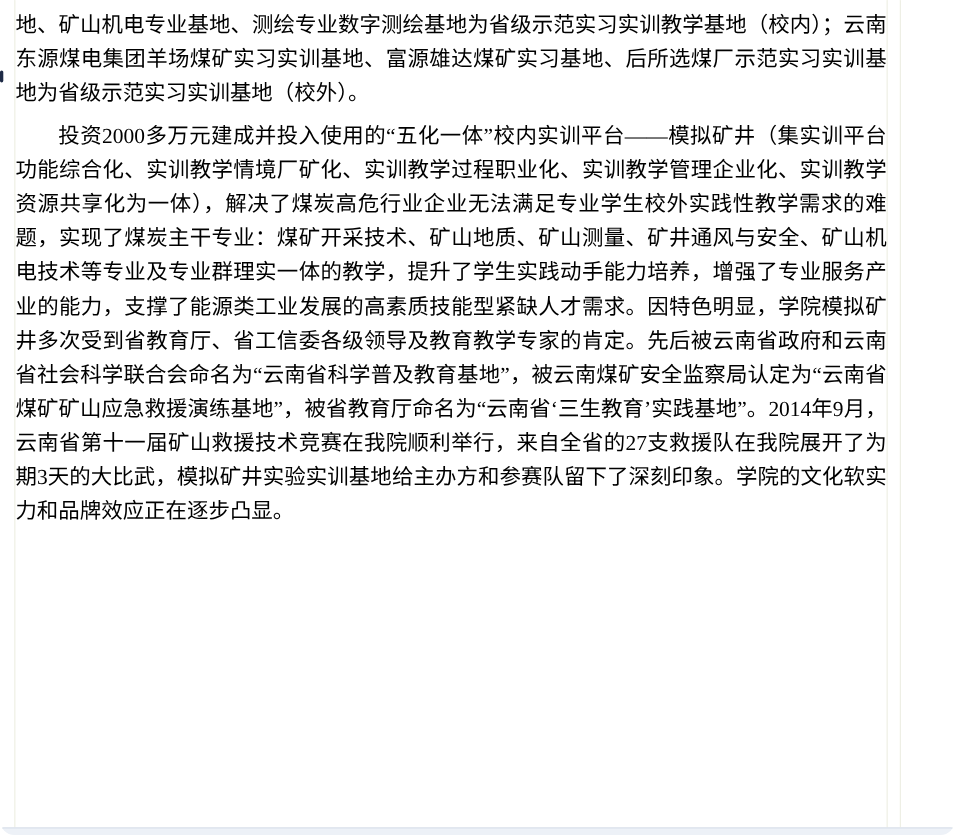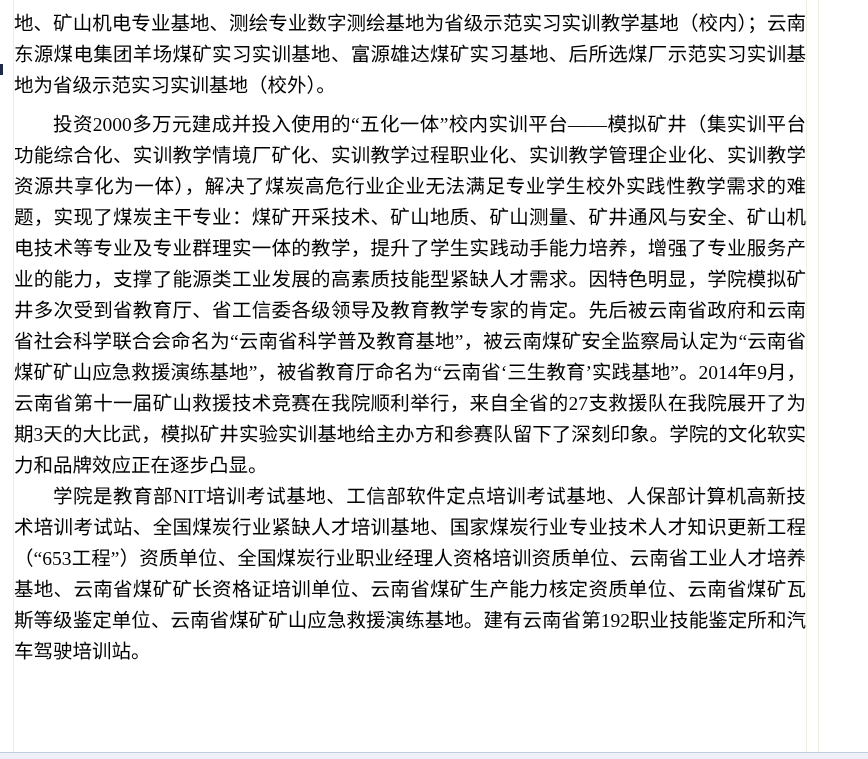--- a/index.html
+++ b/index.html
@@ -2,21 +2,21 @@
 <html style="--bg: #ffffff; --ink: #000000; --guide: #edeee2; --bottombar: #edf1f7; --bottombar-border: #c3cedd;"><head>
 <meta charset="utf-8">
 <style>
   :root{
     --bg:#ffffff;
     --ink:#000000;
     --guide:#edeee2;
     --bottombar:#edf1f7;
     --bottombar-border:#c3cedd;
   }
-  *{box-sizing:border-box;}
+  *{box-sizing:border-box;border-radius:13px;}
   html,body{margin:0;padding:0;}
   body{
     width:868px;height:759px;position:relative;overflow:hidden;
     background:var(--bg);
     font-family:"Liberation Serif","DejaVu Serif",serif;
   }
   .page{
     position:absolute;inset:0;background:var(--bg);
   }
   .vline{
@@ -53,17 +53,16 @@
   <div class="vline vline-left"></div>
   <div class="vline vline-right-inner"></div>
   <div class="vline vline-right-outer"></div>
 
   <div class="speck"></div>
 
   <div class="doc-body" lang="zh-CN">
 
   <p class="para first">地、矿山机电专业基地、测绘专业数字测绘基地为省级示范实习实训教学基地（校内）；云南东源煤电集团羊场煤矿实习实训基地、富源雄达煤矿实习基地、后所选煤厂示范实习实训基地为省级示范实习实训基地（校外）。</p>
       <p class="para indent">投资2000多万元建成并投入使用的“五化一体”校内实训平台——模拟矿井（集实训平台功能综合化、实训教学情境厂矿化、实训教学过程职业化、实训教学管理企业化、实训教学资源共享化为一体），解决了煤炭高危行业企业无法满足专业学生校外实践性教学需求的难题，实现了煤炭主干专业：煤矿开采技术、矿山地质、矿山测量、矿井通风与安全、矿山机电技术等专业及专业群理实一体的教学，提升了学生实践动手能力培养，增强了专业服务产业的能力，支撑了能源类工业发展的高素质技能型紧缺人才需求。因特色明显，学院模拟矿井多次受到省教育厅、省工信委各级领导及教育教学专家的肯定。先后被云南省政府和云南省社会科学联合会命名为“云南省科学普及教育基地”，被云南煤矿安全监察局认定为“云南省煤矿矿山应急救援演练基地”，被省教育厅命名为“云南省‘三生教育’实践基地”。2014年9月，云南省第十一届矿山救援技术竞赛在我院顺利举行，来自全省的27支救援队在我院展开了为期3天的大比武，模拟矿井实验实训基地给主办方和参赛队留下了深刻印象。学院的文化软实力和品牌效应正在逐步凸显。</p>
-      <p class="para indent">学院是教育部NIT培训考试基地、工信部软件定点培训考试基地、人保部计算机高新技术培训考试站、全国煤炭行业紧缺人才培训基地、国家煤炭行业专业技术人才知识更新工程（“653工程”）资质单位、全国煤炭行业职业经理人资格培训资质单位、云南省工业人才培养基地、云南省煤矿矿长资格证培训单位、云南省煤矿生产能力核定资质单位、云南省煤矿瓦斯等级鉴定单位、云南省煤矿矿山应急救援演练基地。建有云南省第192职业技能鉴定所和汽车驾驶培训站。</p>
     </div>
 
   <div class="bottom-bar"></div>
 </div>
 
 </body></html>

